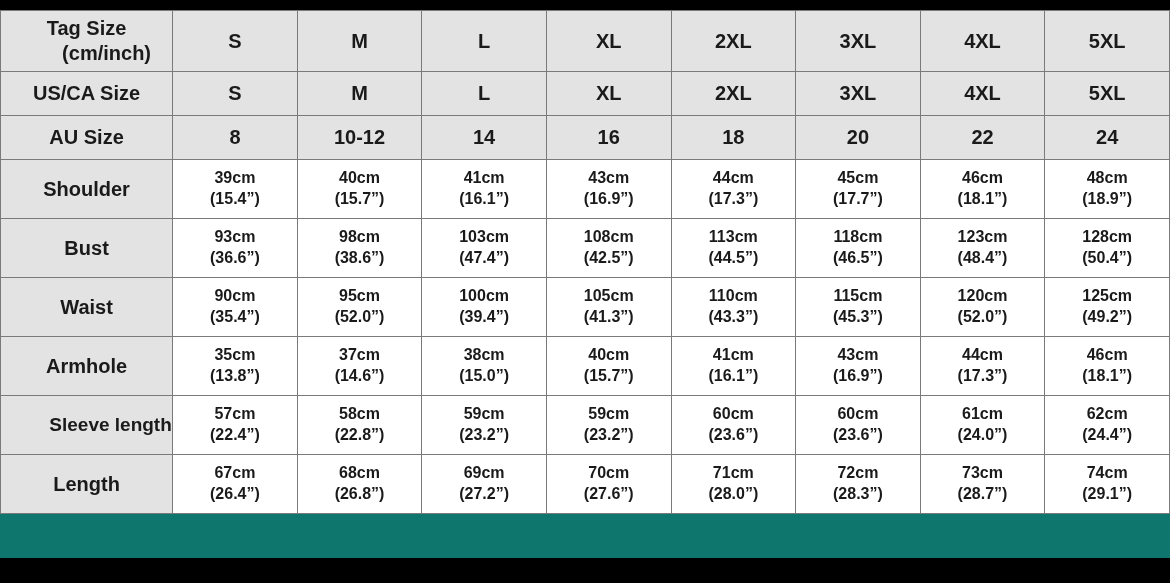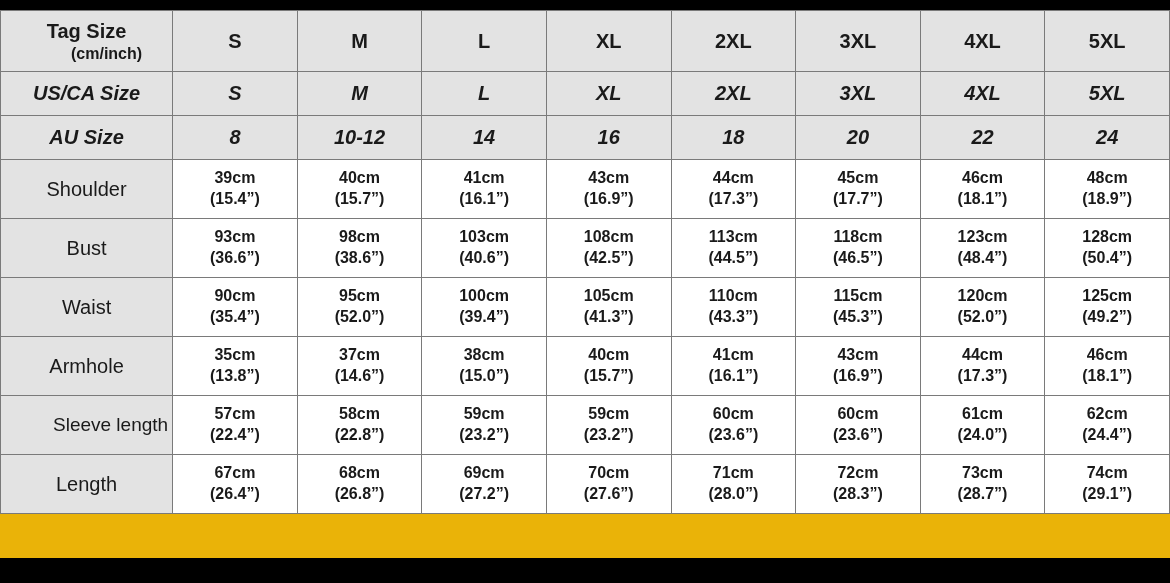--- a/index.html
+++ b/index.html
@@ -12,21 +12,21 @@
     height: 583px;
     overflow: hidden;
     font-family: "Liberation Sans", sans-serif;
   }
   #size-chart-wrapper {
     position: absolute;
     left: 0;
     top: 10px;
     width: 1170px;
     height: 548px;
-    background: #eab308;
+    background: #0f766e;
     box-sizing: border-box;
   }
   table.size-chart {
     border-collapse: collapse;
     width: 1170px;
     table-layout: fixed;
     background: #ffffff;
   }
   table.size-chart td {
     border: 1px solid #7a7a7a;
@@ -35,21 +35,21 @@
     color: #1a1a1a;
     padding: 0;
   }
   
   col.label-col { width: 172px; }
   col.size-col  { width: 124.5px; }
 
   
   td.rowlabel {
     background: #e3e3e3;
-    font-weight: normal;
+    font-weight: bold;
     font-size: 20px;
     line-height: 1.25;
   }
   td.rowlabel.small {
     font-size: 19px;
     padding-left: 48px;
   }
   
   tr.shaded td {
     background: #e3e3e3;
@@ -66,25 +66,25 @@
   td.measure .cm {
     display: block;
     font-weight: bold;
     color: #1a1a1a;
   }
   td.measure .inch {
     display: block;
     font-weight: bold;
     color: #1a1a1a;
   }
-  tr.sizerow td { height: 43px; font-style: italic; }
+  tr.sizerow td { height: 43px; }
   tr.tagrow td  { height: 60px; }
   tr.measurerow td { height: 58px; }
   .tag-line1 { display: block; }
-  .tag-line2 { display: block; font-size: 16px; margin-left: 40px; }
+  .tag-line2 { display: block; font-size: 20px; margin-left: 40px; }
 </style>
 </head>
 <body>
 
 <div id="size-chart-wrapper">
   <table class="size-chart">
     <colgroup>
       <col class="label-col">
       <col class="size-col">
         <col class="size-col">
@@ -178,21 +178,21 @@
         <td class="measure">
           <span class="cm">93cm</span>
           <span class="inch">(36.6”)</span>
         </td>
         <td class="measure">
           <span class="cm">98cm</span>
           <span class="inch">(38.6”)</span>
         </td>
         <td class="measure">
           <span class="cm">103cm</span>
-          <span class="inch">(40.6”)</span>
+          <span class="inch">(47.4”)</span>
         </td>
         <td class="measure">
           <span class="cm">108cm</span>
           <span class="inch">(42.5”)</span>
         </td>
         <td class="measure">
           <span class="cm">113cm</span>
           <span class="inch">(44.5”)</span>
         </td>
         <td class="measure">

